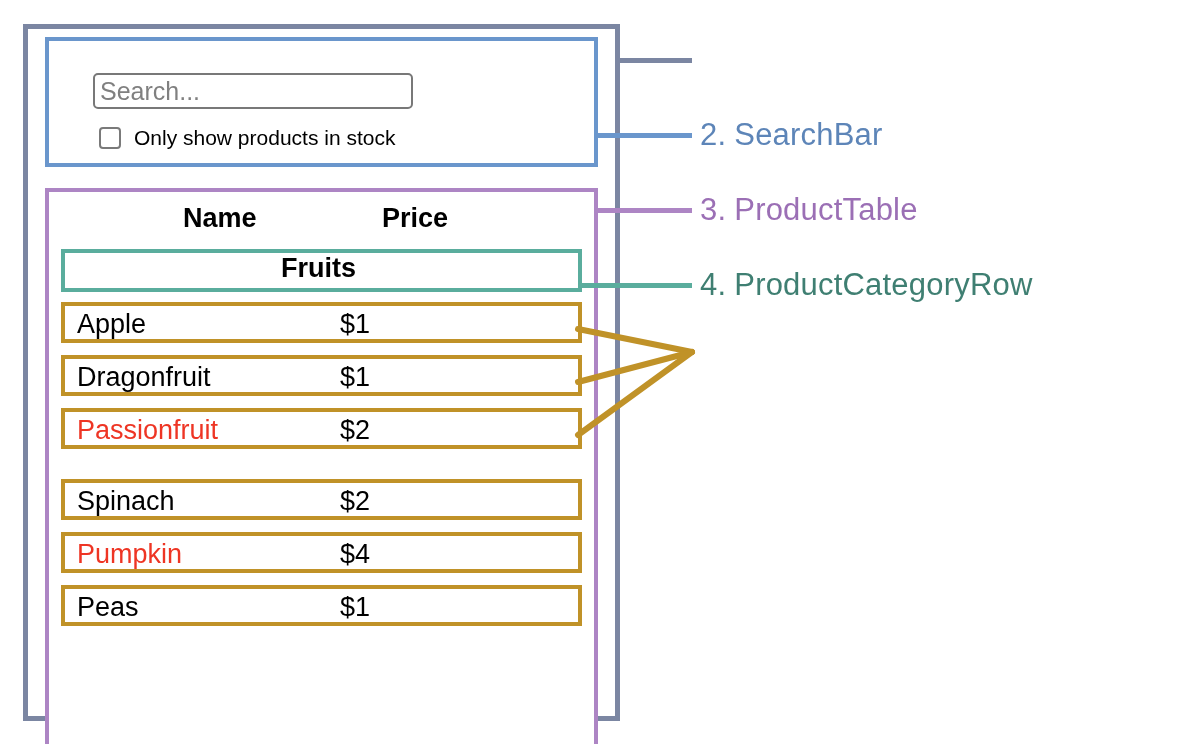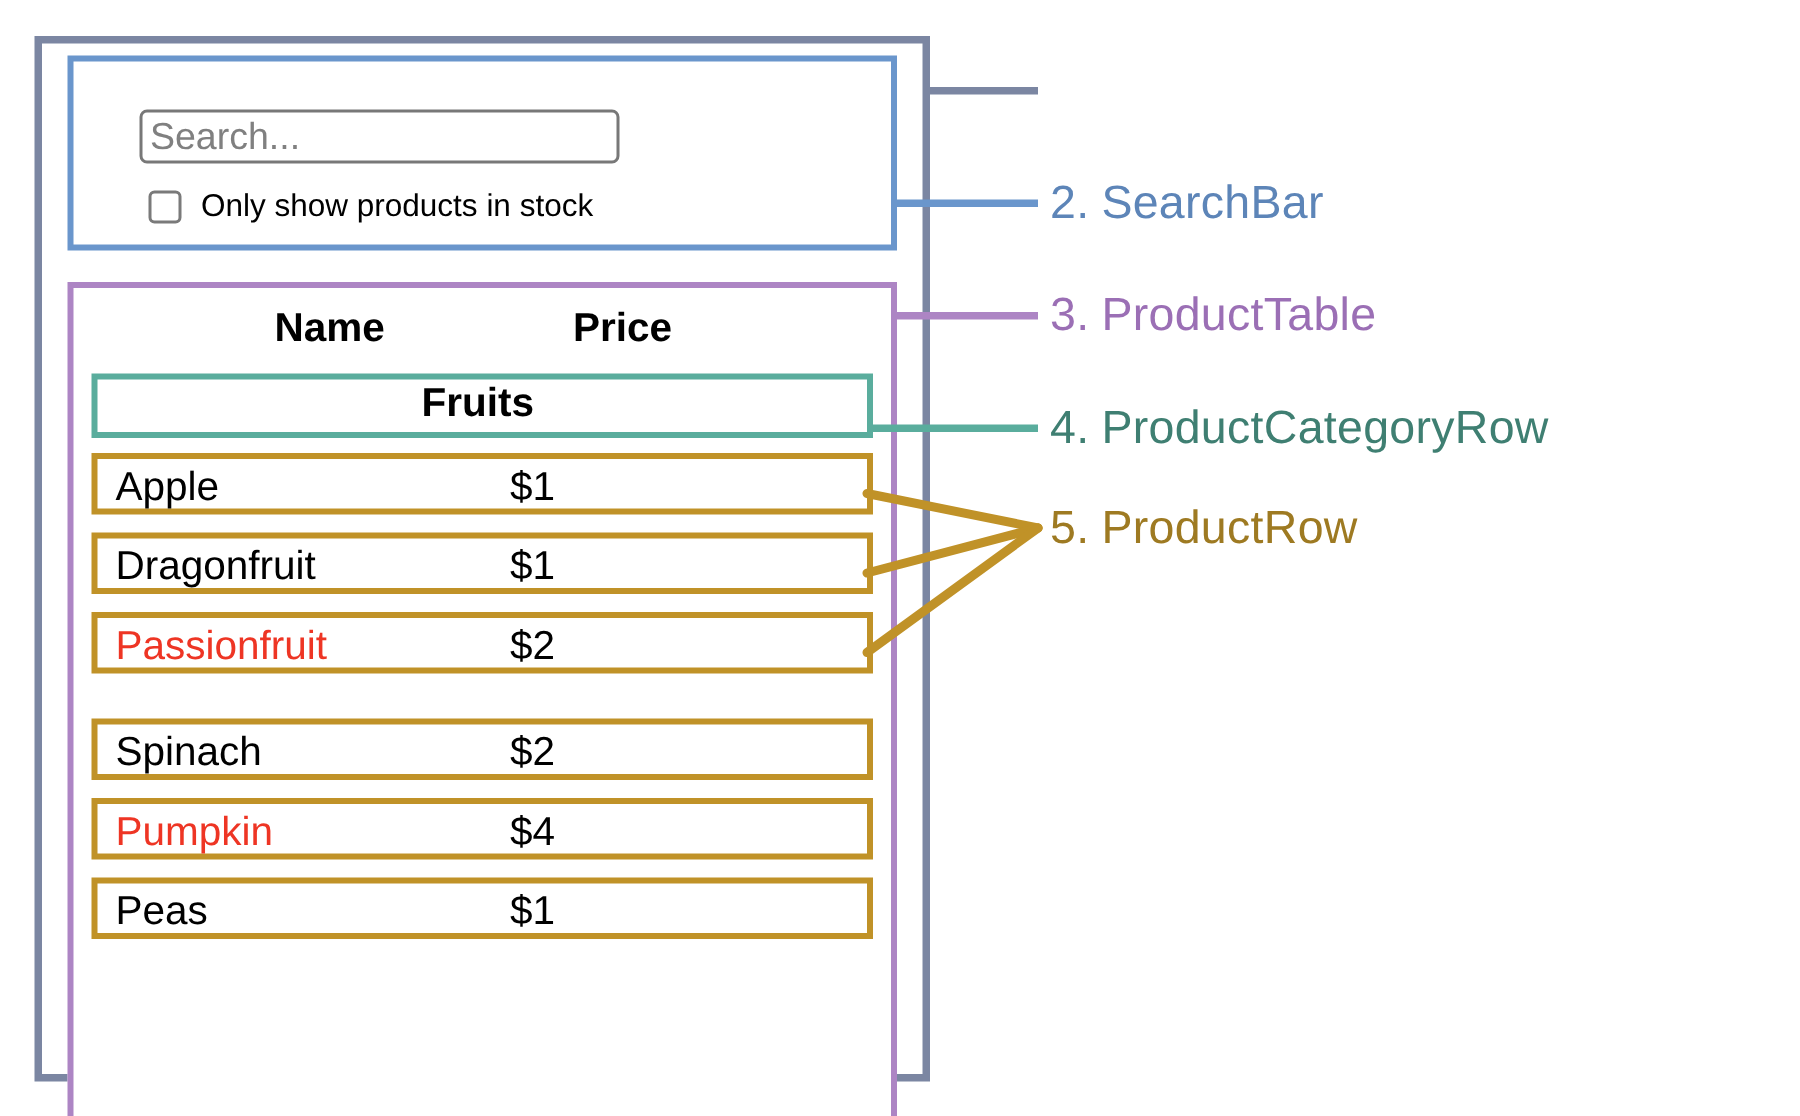--- a/index.html
+++ b/index.html
@@ -269,17 +269,14 @@
 
   <div class="legend-item" style="left:700px; top:117px; color:#5d85b8;">
     <span class="legend-num">2.</span><span>SearchBar</span>
   </div>
   <div class="legend-item" style="left:700px; top:192px; color:#9b6fb5;">
     <span class="legend-num">3.</span><span>ProductTable</span>
   </div>
   <div class="legend-item" style="left:700px; top:267px; color:#3f7f72;">
     <span class="legend-num">4.</span><span>ProductCategoryRow</span>
   </div>
-  <div class="legend-item" style="left:700px; top:334px; color:#9e7a22;">
-    <span class="legend-num">5.</span><span>ProductRow</span>
-  </div>
 
 </div>
 
 </body></html>

